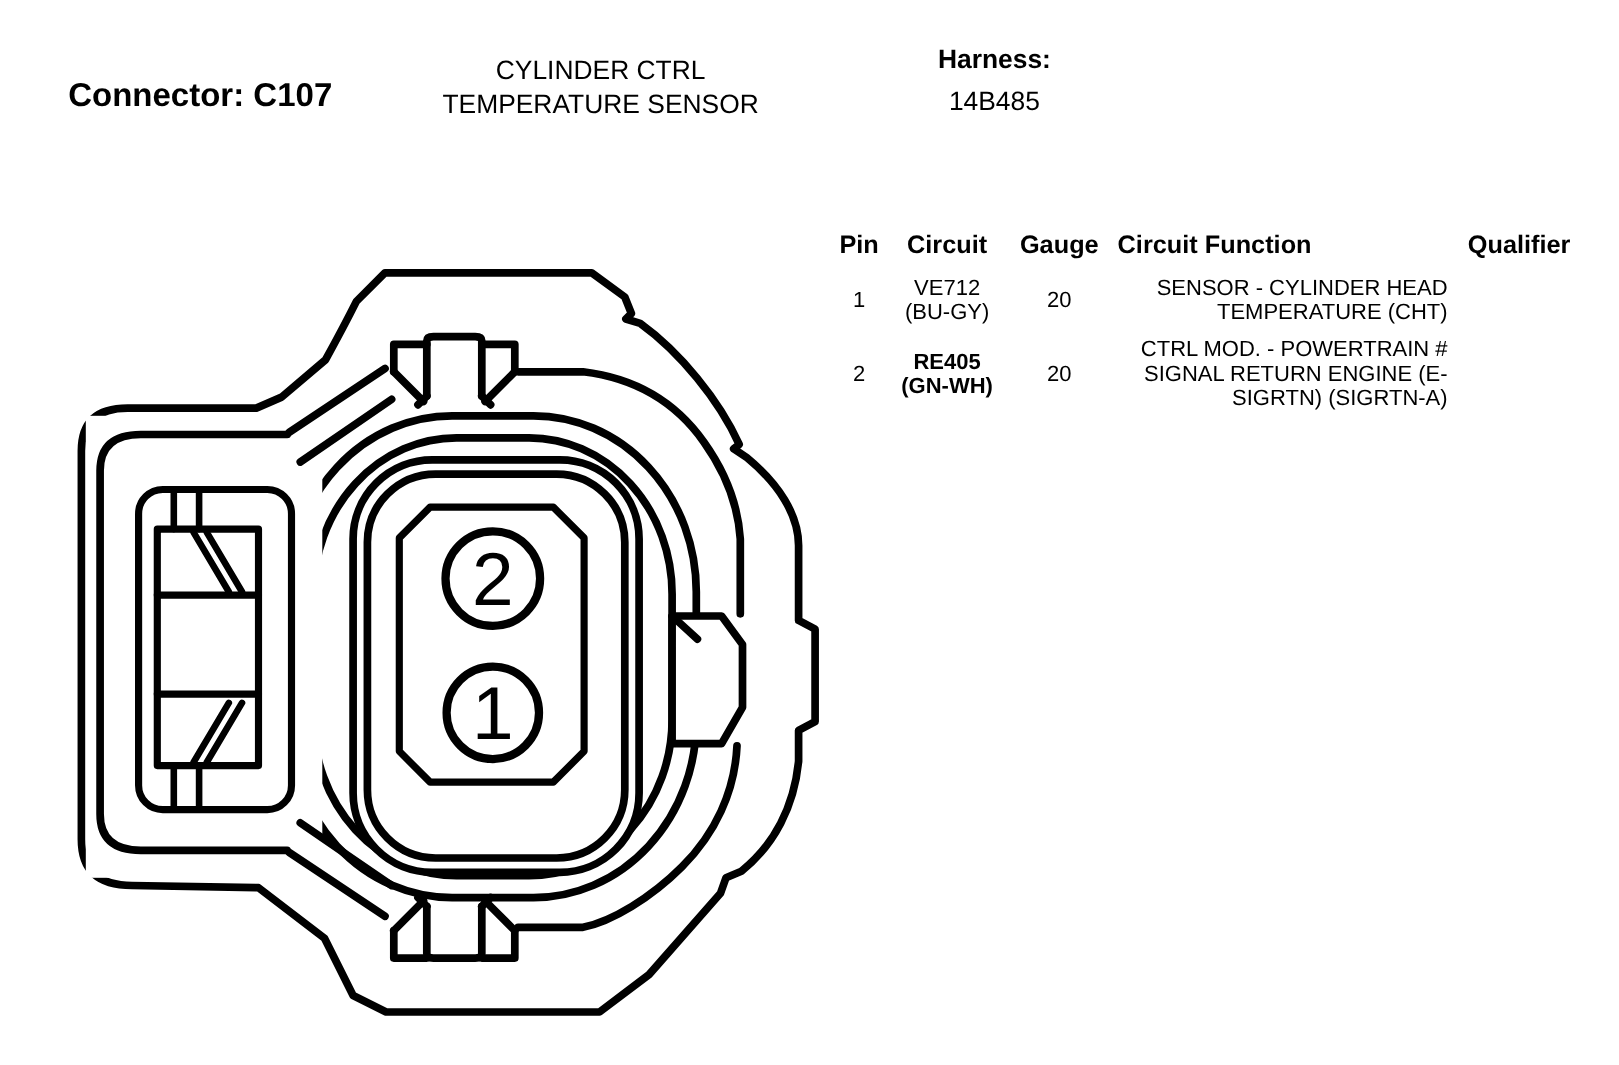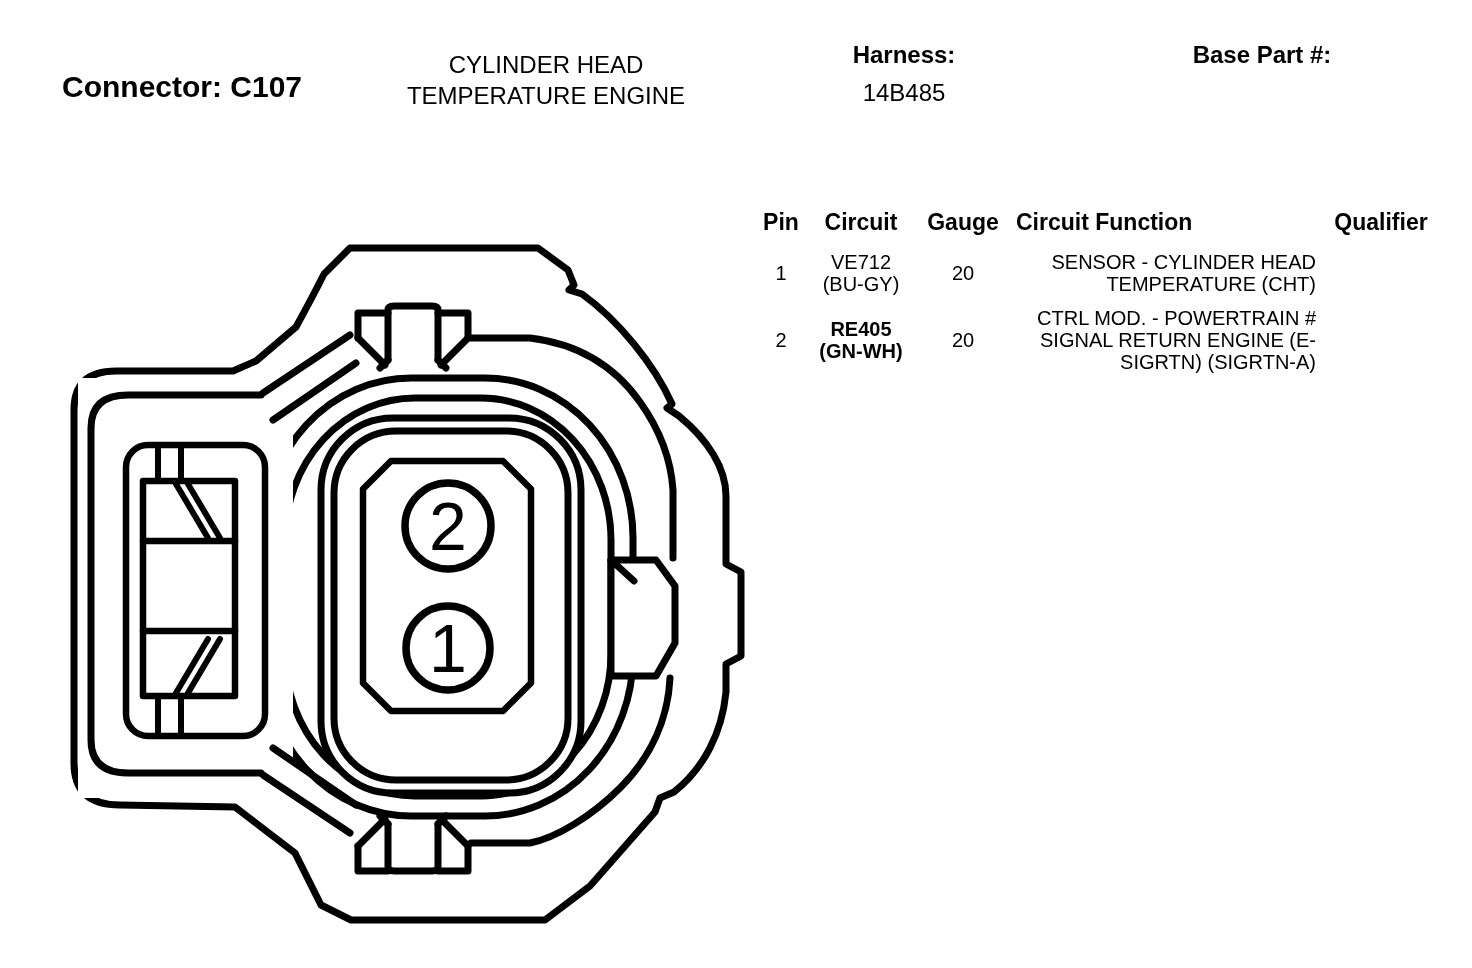--- a/index.html
+++ b/index.html
@@ -27,31 +27,30 @@
   .thead{top:209px;}
   svg text{font-family:"Liberation Sans", sans-serif;}
 </style>
 </head>
 <body>
 
 <div class="abs page-title">Connector: C107</div>
 
 <div class="abs desc-block center">
   <div class="hdr-gap"></div>
-  <div class="hdr-value">CYLINDER HEAD TEMPERATURE ENGINE</div>
+  <div class="hdr-value">CYLINDER CTRL TEMPERATURE SENSOR</div>
 </div>
 
 <div class="abs harness-block center">
   <div class="hdr-label">Harness:</div>
   <div class="hdr-gap"></div>
   <div class="hdr-value">14B485</div>
 </div>
 
 <div class="abs basepart-block center">
-  <div class="hdr-label">Base Part #:</div>
   <div class="hdr-gap"></div>
 </div>
 
 <div>
   <div class="abs th thead col-pin">Pin</div>
   <div class="abs th thead col-circuit">Circuit</div>
   <div class="abs th thead col-gauge">Gauge</div>
   <div class="abs th thead col-func-h">Circuit Function</div>
   <div class="abs th thead col-qual">Qualifier</div>
 

